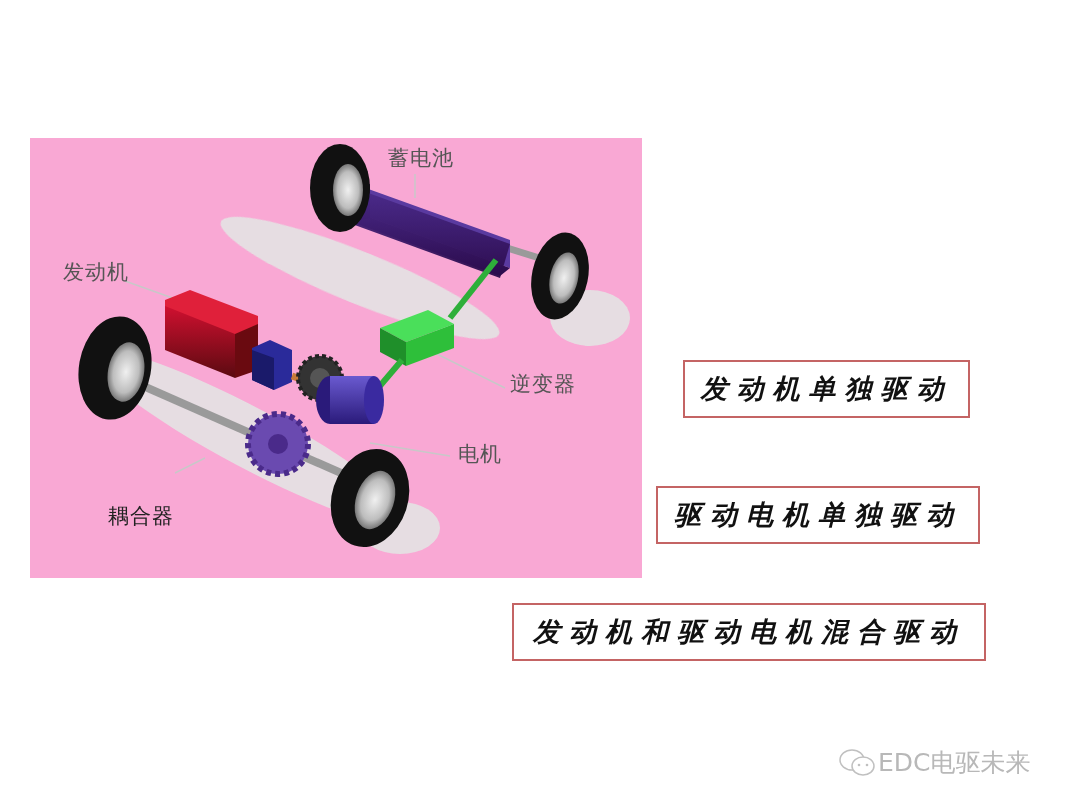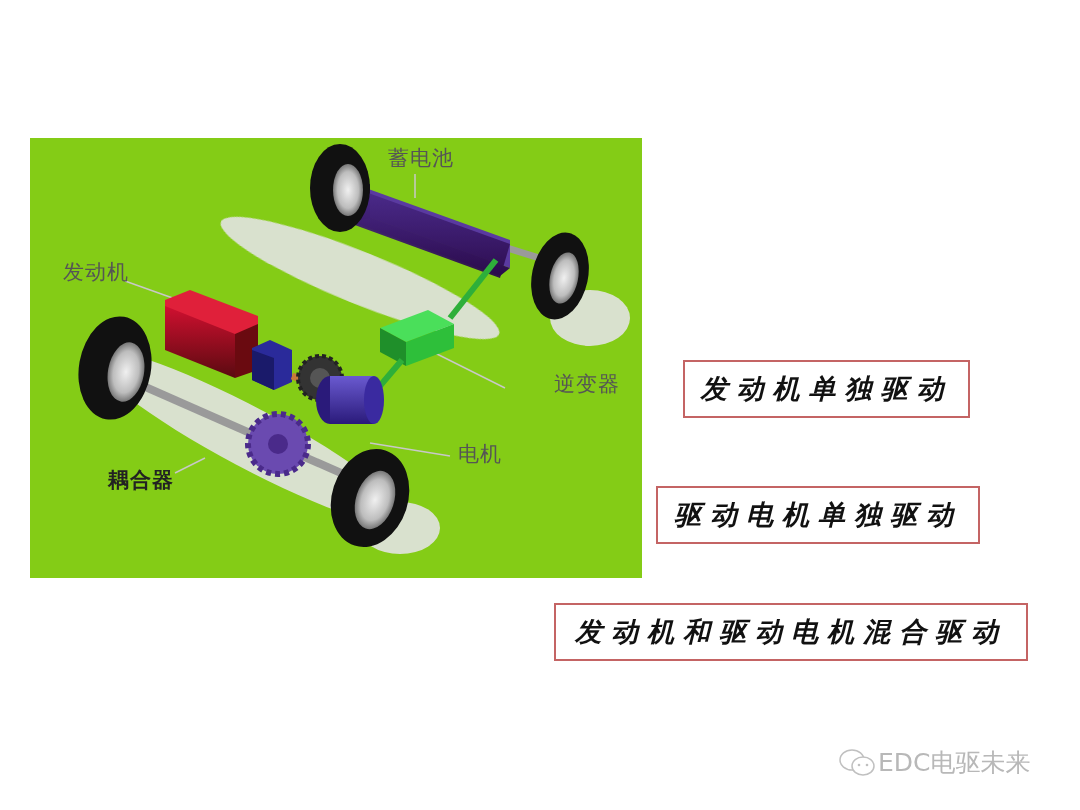--- a/index.html
+++ b/index.html
@@ -1,23 +1,23 @@
 <!DOCTYPE html>
 <html><head>
 <meta charset="utf-8">
 <style>
   html, body { margin: 0; padding: 0; background: #ffffff; }
   body { width: 1080px; height: 810px; position: relative; overflow: hidden;
          font-family: "DejaVu Sans", sans-serif; }
   .slide { position: absolute; inset: 0; background: #ffffff; }
-  .diagram { position: absolute; left: 30px; top: 138px; width: 612px; height: 440px; background: #84cc16; text-align: center; }
+  .diagram { position: absolute; left: 30px; top: 138px; width: 612px; height: 440px; background: #f9a8d4; text-align: center; }
   .diagram svg { position: absolute; left: 0; top: 0; }
   .label { position: absolute; font-size: 21px; color: #555555; letter-spacing: 1px;
            font-family: "DejaVu Sans", sans-serif; white-space: nowrap; }
-  .label.bold { color: #222222; font-weight: bold; }
+  .label.bold { color: #222222; font-weight: normal; margin-top: 36px; }
   .mode-box { position: absolute; border: 2px solid #c46464; background: #ffffff;
               display: flex; align-items: center; justify-content: center;
               font-family: "DejaVu Serif", serif; font-weight: bold; font-style: italic;
               font-size: 27px; color: #111111; letter-spacing: 9px; box-sizing: border-box; }
   .watermark { position: absolute; left: 838px; top: 746px; display: flex; align-items: center; 
                color: #b8b8b8; font-size: 25px; font-family: "DejaVu Sans", sans-serif; }
   .watermark svg { display: block; }
 </style>
 </head>
 <body>
@@ -107,34 +107,34 @@
       <g>
         <ellipse cx="85" cy="230" rx="36" ry="52" transform="rotate(10 85 230)" fill="#111"></ellipse>
         <ellipse cx="96" cy="234" rx="18" ry="30" transform="rotate(10 96 234)" fill="url(#hub)"></ellipse>
         <ellipse cx="340" cy="360" rx="38" ry="50" transform="rotate(18 340 360)" fill="#111"></ellipse>
         <ellipse cx="345" cy="362" rx="19" ry="30" transform="rotate(18 345 362)" fill="url(#hub)"></ellipse>
       </g>
     </svg>
 
     <span class="label" style="left:358px; top:6px;">蓄电池</span>
     <span class="label" style="left:16px; top:120px;margin-left:17px;">发动机</span>
-    <span class="label" style="left:480px; top:232px;margin-left:44px;">逆变器</span>
+    <span class="label" style="left:480px; top:232px;">逆变器</span>
     <span class="label" style="left:428px; top:302px;">电机</span>
     <span class="label bold" style="left:78px; top:328px;">耦合器</span>
   </div>
 
   <div class="mode-box" style="left:656px; top:486px; width:324px; height:58px;">
     <span>驱动电机单独驱动</span>
   </div>
 
   <div class="mode-box" style="left:683px; top:360px; width:287px; height:58px;">
     <span>发动机单独驱动</span>
   </div>
 
-  <div class="mode-box" style="left:512px; top:603px; width:474px; height:58px;margin-left:42px;">
+  <div class="mode-box" style="left:512px; top:603px; width:474px; height:58px;">
     <span>发动机和驱动电机混合驱动</span>
   </div>
 
   <div class="watermark">
     <svg width="40" height="30" viewBox="0 0 40 30">
       <ellipse cx="14" cy="12" rx="12" ry="10" fill="none" stroke="#c0c0c0" stroke-width="1.5"></ellipse>
       <ellipse cx="25" cy="18" rx="11" ry="9" fill="#ffffff" stroke="#c0c0c0" stroke-width="1.5"></ellipse>
       <circle cx="21" cy="17" r="1.3" fill="#c0c0c0"></circle>
       <circle cx="29" cy="17" r="1.3" fill="#c0c0c0"></circle>
     </svg>

